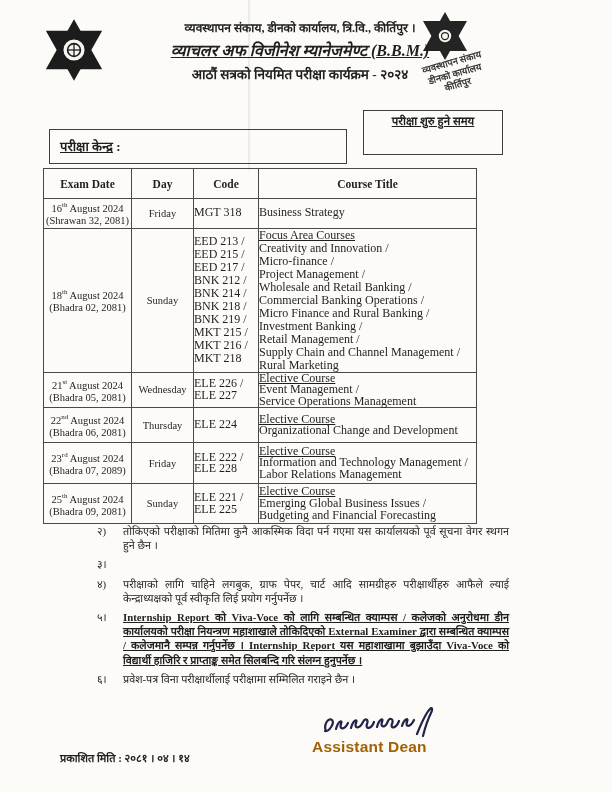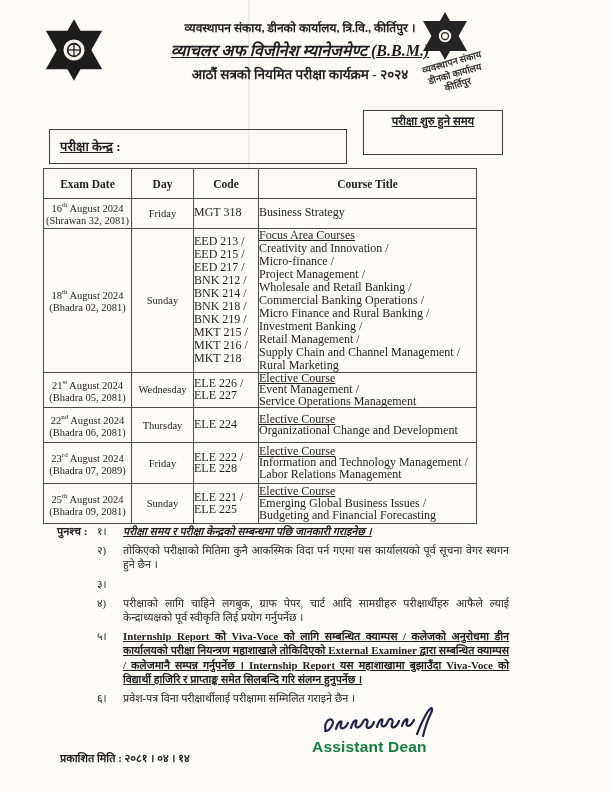--- a/index.html
+++ b/index.html
@@ -47,21 +47,21 @@
   .note .pre{width:40px;flex:none;font-weight:700;font-size:11px;}
   .note .num{width:26px;flex:none;}
   .note .txt{flex:1;text-align:justify;}
   .note.n1 .txt{font-weight:700;font-style:italic;text-decoration:underline;}
   .note.n5 .txt{text-decoration:underline;font-weight:600;}
   .note.n5 .b{font-weight:800;font-family:"Liberation Serif",serif;}
 
   
   .sig{position:absolute;left:318px;top:707px;}
   .sig-title{position:absolute;left:312px;top:738px;font-family:"Liberation Sans","DejaVu Sans",sans-serif;
-             font-weight:700;font-size:15.5px;letter-spacing:.2px;color:#15803d;}
+             font-weight:700;font-size:15.5px;letter-spacing:.2px;color:#a16207;}
   .pub{position:absolute;left:60px;top:750px;font-size:11px;font-weight:700;}
 </style>
 </head>
 <body>
 
 <div id="page">
 
   <div class="crease"></div>
 
   <svg class="logo-left" viewBox="0 0 100 104">
@@ -227,25 +227,20 @@
       <td class="c-course">
         <div class="group">Elective Course</div>
         <div class="lines">Emerging Global Business Issues /
 Budgeting and Financial Forecasting</div>
       </td>
     </tr>
   </tbody>
     </table>
 
   <div class="notes">
-    <div class="note n1">
-      <span class="pre">पुनश्च :</span>
-      <span class="num">१।</span>
-      <div class="txt">परीक्षा समय र परीक्षा केन्द्रको सम्बन्धमा पछि जानकारी गराइनेछ ।</div>
-    </div>
     <div class="note n2">
       <span class="pre"></span>
       <span class="num">२)</span>
       <div class="txt">तोकिएको परीक्षाको मितिमा कुनै आकस्मिक विदा पर्न गएमा यस कार्यालयको पूर्व सूचना  वेगर स्थगन हुने छैन ।</div>
     </div>
     <div class="note n3">
       <span class="pre"></span>
       <span class="num">३।</span>
     </div>
     <div class="note n4">

